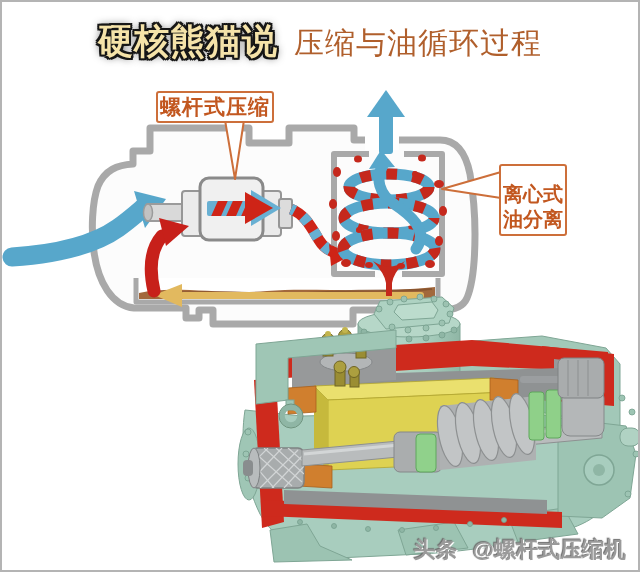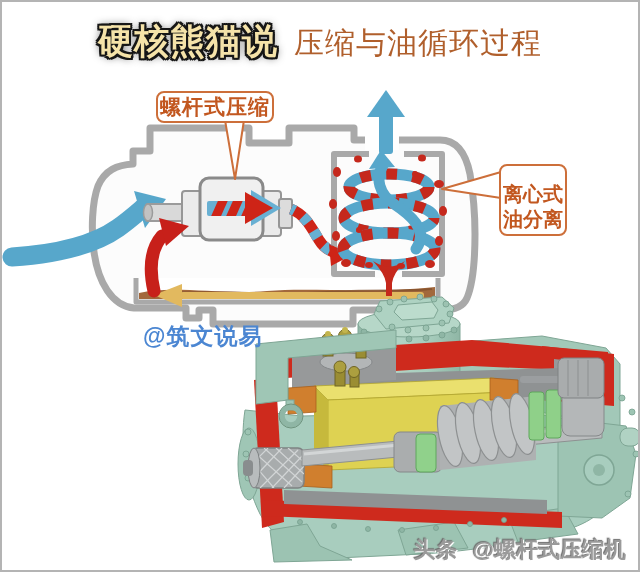--- a/index.html
+++ b/index.html
@@ -13,21 +13,21 @@
   #header{left:0;right:0;top:16px;text-align:center;white-space:nowrap;}
   #main-title{
     font-size:35px;font-weight:bold;color:#f5e3a9;letter-spacing:1px;
     text-shadow:-2px -2px 0 #161616,2px -2px 0 #161616,-2px 2px 0 #161616,
                  2px 2px 0 #161616,-2px 0 0 #161616,2px 0 0 #161616,
                  0 -2px 0 #161616,0 2px 0 #161616,0 0 8px rgba(0,0,0,.8);
     margin-right:16px;
   }
   #sub-title{font-size:30px;font-weight:normal;color:#b05f2c;letter-spacing:1px;}
   .callout{
-    background:#ffffff;border:2px solid #cd6f3a;border-radius:8px;
+    background:#ffffff;border:2px solid #cd6f3a;border-radius:3px;
     color:#c2571f;font-weight:bold;text-align:center;
   }
   #callout-screw{left:154px;top:89px;width:114px;height:28px;
     font-size:21px;line-height:27px;letter-spacing:1px;}
   #callout-sep{left:497px;top:162px;width:64px;height:52px;
     font-size:20px;line-height:25px;padding-top:16px;}
   #watermark{left:141px;top:319px;font-size:23px;font-weight:bold;color:#4b86d2;letter-spacing:1px;}
   #brand{right:12px;top:533px;font-size:22px;font-weight:bold;color:#9a9a9a;
     text-shadow:1px 1px 0 #ffffff,-1px -1px 1px #6e6e6e;white-space:nowrap;}
   #brand .logo{margin-right:15px;}
@@ -323,19 +323,18 @@
 
   <div id="callout-screw" class="overlay callout">
     <span>螺杆式压缩</span>
   </div>
 
   <div id="callout-sep" class="overlay callout">
     <div>离心式</div>
     <div>油分离</div>
   </div>
 
-  <div id="watermark" class="overlay">@筑文说易</div>
 
   <div id="brand" class="overlay">
     <span class="logo">头条</span><span>@螺杆式压缩机</span>
   </div>
 
 </div>
 
 </body></html>

